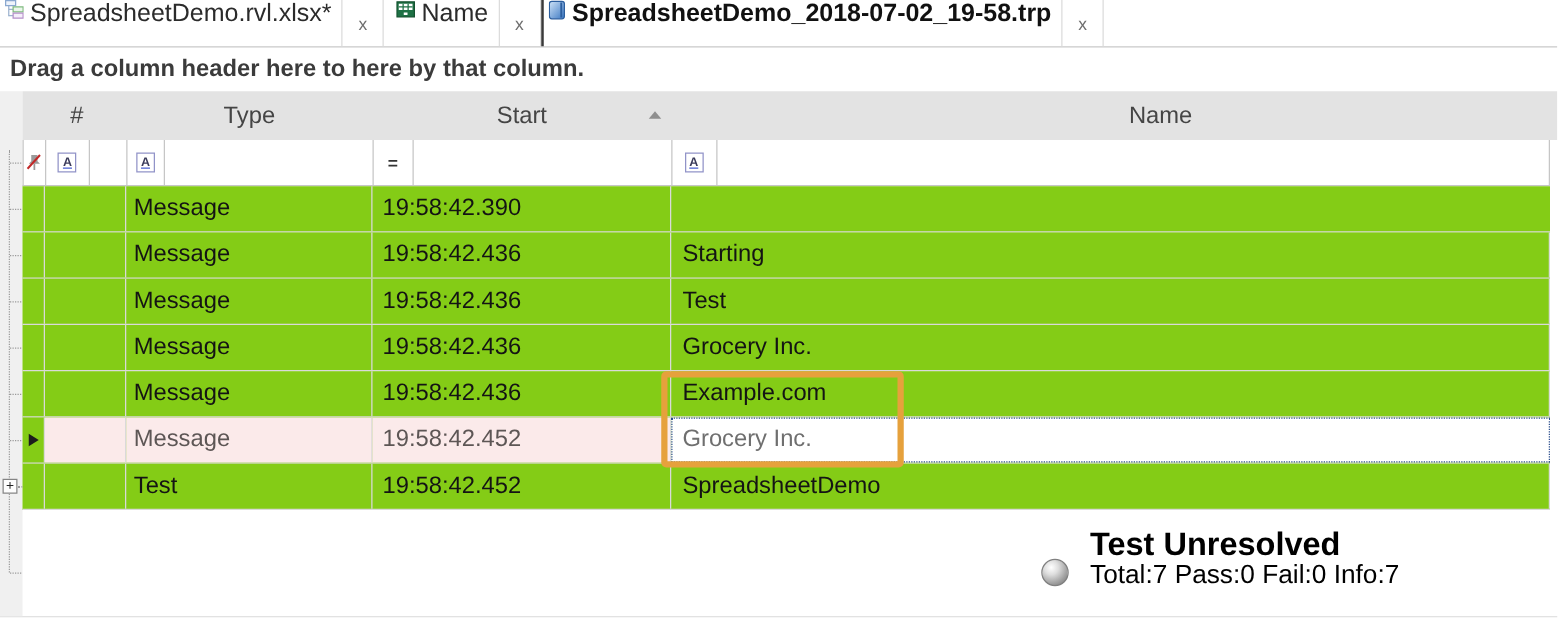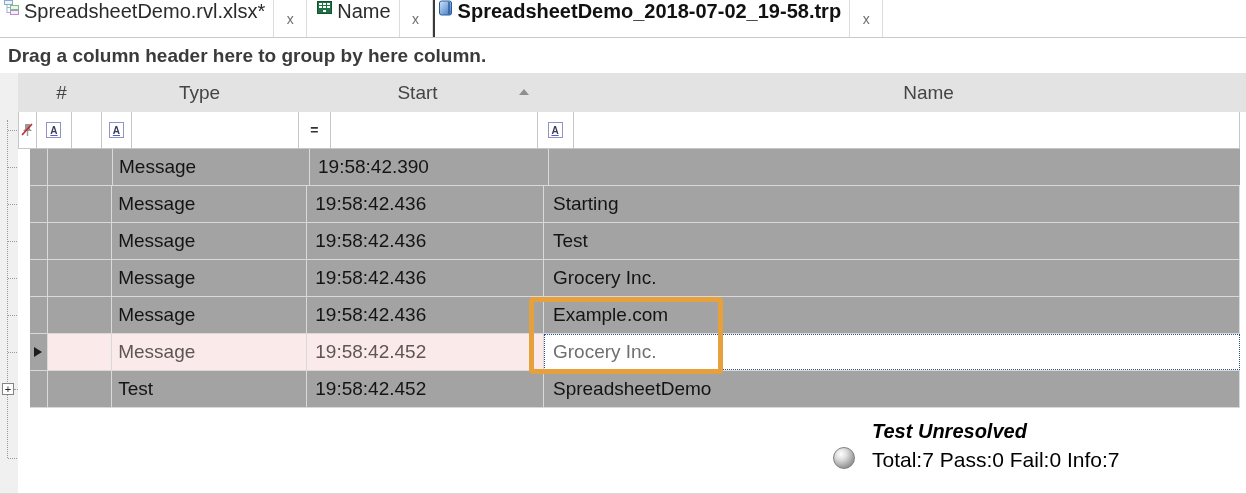--- a/index.html
+++ b/index.html
@@ -40,37 +40,37 @@
   .fcell { border-right:1px solid #c6c6c6; display:flex; align-items:center; justify-content:center; }
   .f-ind { width:18px; }
   .f-hash-btn { width:35px; } .f-hash-inp { width:30px; }
   .f-type-btn { width:30px; } .f-type-inp { width:167px; }
   .f-start-btn { width:32px; } .f-start-inp { width:207px; }
   .f-name-btn { width:36px; } .f-name-inp { width:667px; }
   .abc-icon { width:15px; height:16px; border:1px solid #9193c8; background:#fff; font-size:10px; font-weight:bold; color:#3a3a5a; display:flex; align-items:center; justify-content:center; text-decoration:underline; text-decoration-color:#4a5fd0; }
   .eq-glyph { font-size:14px; font-weight:bold; color:#333; }
 
   .rows { position:absolute; left:18px; top:149px; width:1222px; }
-  .grow { display:flex; height:37px; border-bottom:1px solid #d9d9d9; background:#a3a3a3;margin-left:12px; }
+  .grow { display:flex; height:37px; border-bottom:1px solid #d9d9d9; background:#84cc16; }
   .cell { display:flex; align-items:center; border-right:1px solid #d9d9d9; font-size:19px; color:#141414; overflow:hidden; white-space:nowrap; }
   .c-ind { width:18px; justify-content:center; }
   .c-hash { width:65px; }
   .c-type { width:197px; padding-left:6px; }
   .c-start { width:239px; padding-left:8px; }
   .c-name { width:703px; padding-left:9px; }
   .grow.selected .c-hash, .grow.selected .c-type, .grow.selected .c-start { background:#fbeaea; color:#5d5655; }
   .grow.selected .c-name { background:#fff; border:1px dotted #2b4d8c; color:#6f6f6f; padding-left:8px; }
   .row-arrow { width:0; height:0; border-left:8px solid #1d1d1d; border-top:5px solid transparent; border-bottom:5px solid transparent; }
 
   
   .annotation-box { position:absolute; left:529px; top:297px; width:194px; height:77px; border:5px solid #e6a13c; border-radius:4px; z-index:30; pointer-events:none; }
 
   
   .status-led { position:absolute; left:833px; top:447px; width:22px; height:22px; border-radius:50%; border:1px solid #808080; background:radial-gradient(circle at 35% 30%, #ffffff 0%, #dedede 30%, #a3a3a3 65%, #6e6e6e 100%); }
-  .status-title { position:absolute; left:872px; top:420px; font-size:20px; font-weight:bold; color:#000; white-space:nowrap;font-style:italic; }
+  .status-title { position:absolute; left:872px; top:420px; font-size:26px; font-weight:bold; color:#000; white-space:nowrap; }
   .status-summary { position:absolute; left:872px; top:448px; font-size:21px; color:#000; white-space:nowrap; }
 
   svg { display:block; }
 </style>
 </head>
 <body>
 
 <div class="page">
 
   <div class="tabbar">
@@ -116,21 +116,21 @@
           <rect x="0.5" y="1" width="12" height="14" rx="2" fill="url(#trpg)" stroke="#2c5e9e"></rect>
           <line x1="10" y1="2" x2="10" y2="14" stroke="#2c5e9e" stroke-width="1.5"></line>
         </svg>
       </span>
       <span class="tab-label">SpreadsheetDemo_2018-07-02_19-58.trp</span>
     </div>
     <div class="tab-close">x</div>
   </div>
 
   <div class="group-hint">
-    <span>Drag a column header here to group by here column.</span>
+    <span>Drag a column header here to here by that column.</span>
   </div>
 
   <div class="gutter"></div>
   <div class="tree-vline"></div>
   <div class="tree-tick" style="top:130px;"></div>
   <div class="tree-tick" style="top:167px;"></div>
   <div class="tree-tick" style="top:204px;"></div>
   <div class="tree-tick" style="top:241px;"></div>
   <div class="tree-tick" style="top:278px;"></div>
   <div class="tree-tick" style="top:315px;"></div>

